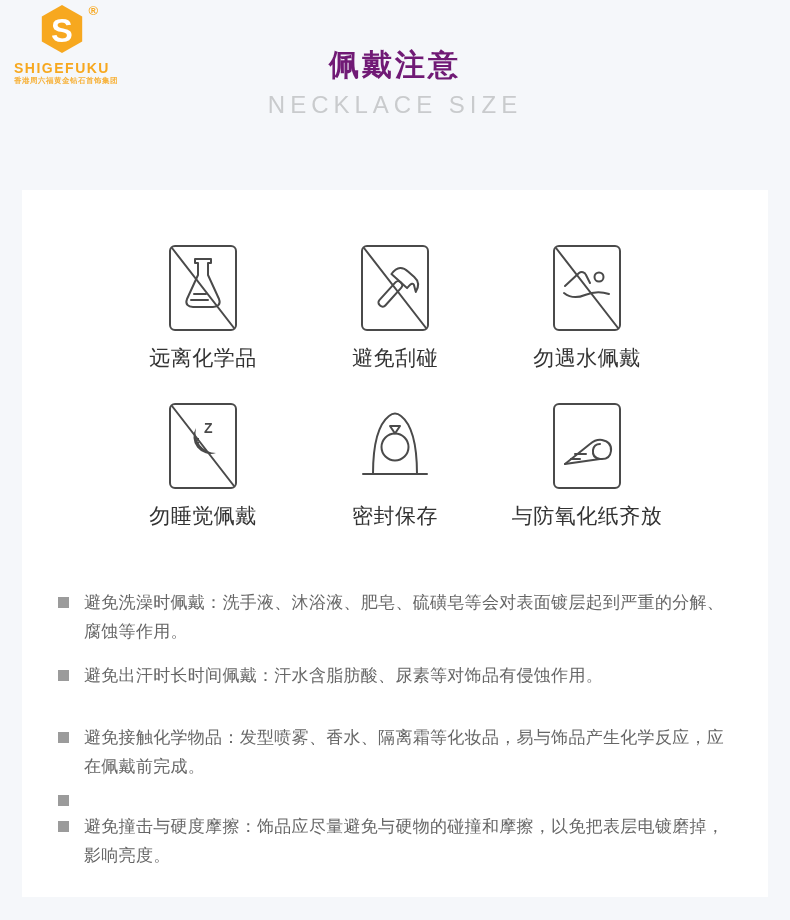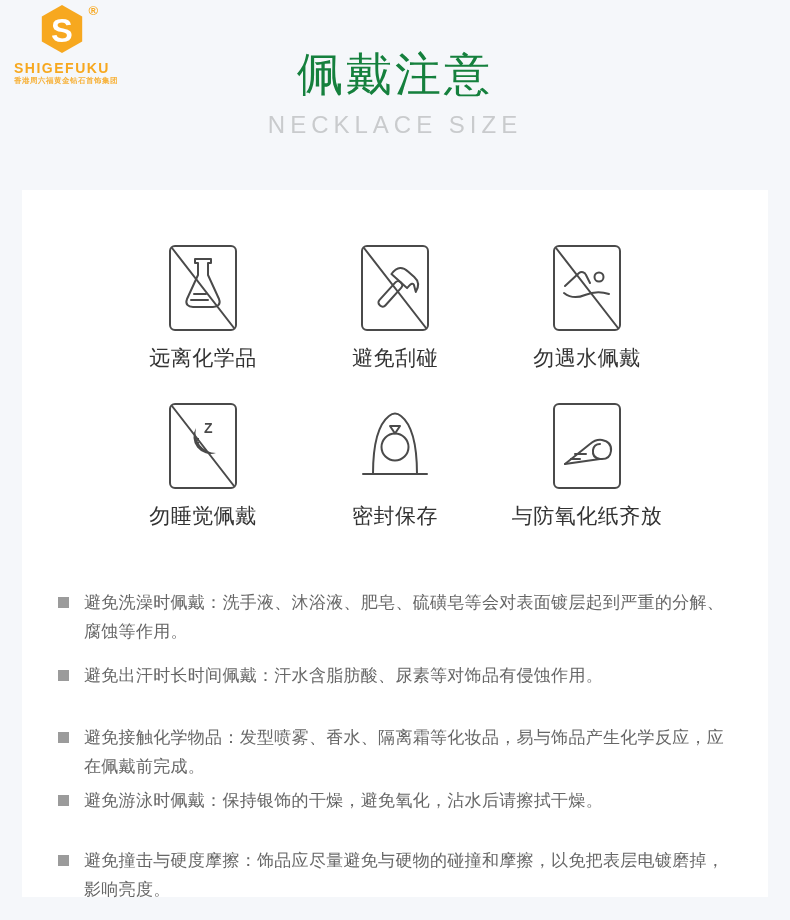--- a/index.html
+++ b/index.html
@@ -23,22 +23,22 @@
     letter-spacing: 1.5px; margin-top: 2px; white-space: nowrap;
   }
   .logo-sub {
     color: #f7b23a; font-size: 7.5px; 
     white-space: nowrap; letter-spacing: 0.5px; font-weight: bold;
   }
 
   
   .header { text-align: center; padding-top: 46px; }
   .title {
-    font-size: 46px; color: #15803d; letter-spacing: 3px;
-    line-height: 1.25; font-weight: 400;
+    font-size: 30px; color: #701a75; letter-spacing: 3px;
+    line-height: 1.25; font-weight: 700;
   }
   .subtitle {
     font-size: 24px; color: #c9cbcd; letter-spacing: 5px; margin-top: 7px;
   }
 
   
   .card {
     position: absolute; left: 22px; top: 190px;
     width: 746px; height: 707px; background: #ffffff;
   }
@@ -174,21 +174,20 @@
       <li class="note-item">
         <span class="bullet-square"></span>
         <span>避免出汗时长时间佩戴：汗水含脂肪酸、尿素等对饰品有侵蚀作用。</span>
       </li>
       <li class="note-item">
         <span class="bullet-square"></span>
         <span>避免接触化学物品：发型喷雾、香水、隔离霜等化妆品，易与饰品产生化学反应，应在佩戴前完成。</span>
       </li>
       <li class="note-item">
         <span class="bullet-square"></span>
-        <span>避免游泳时佩戴：保持银饰的干燥，避免氧化，沾水后请擦拭干燥。</span>
       </li>
       <li class="note-item">
         <span class="bullet-square"></span>
         <span>避免撞击与硬度摩擦：饰品应尽量避免与硬物的碰撞和摩擦，以免把表层电镀磨掉，影响亮度。</span>
       </li>
     </ul>
 
   </div>
 </div>
 

